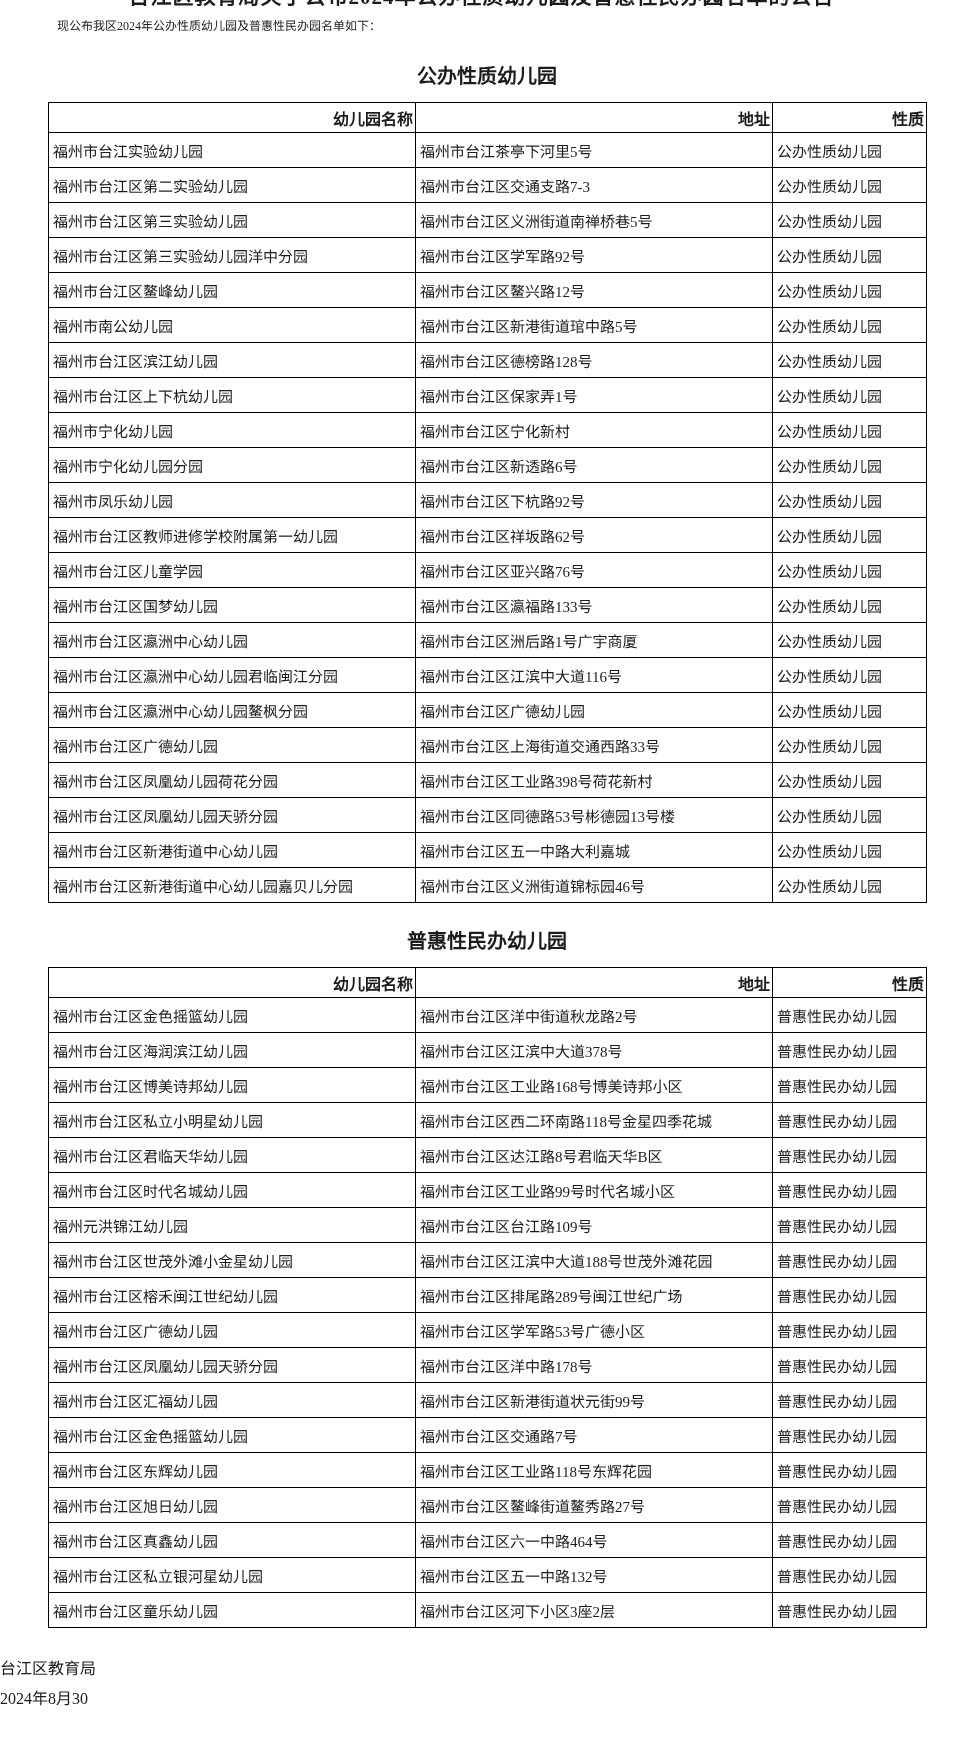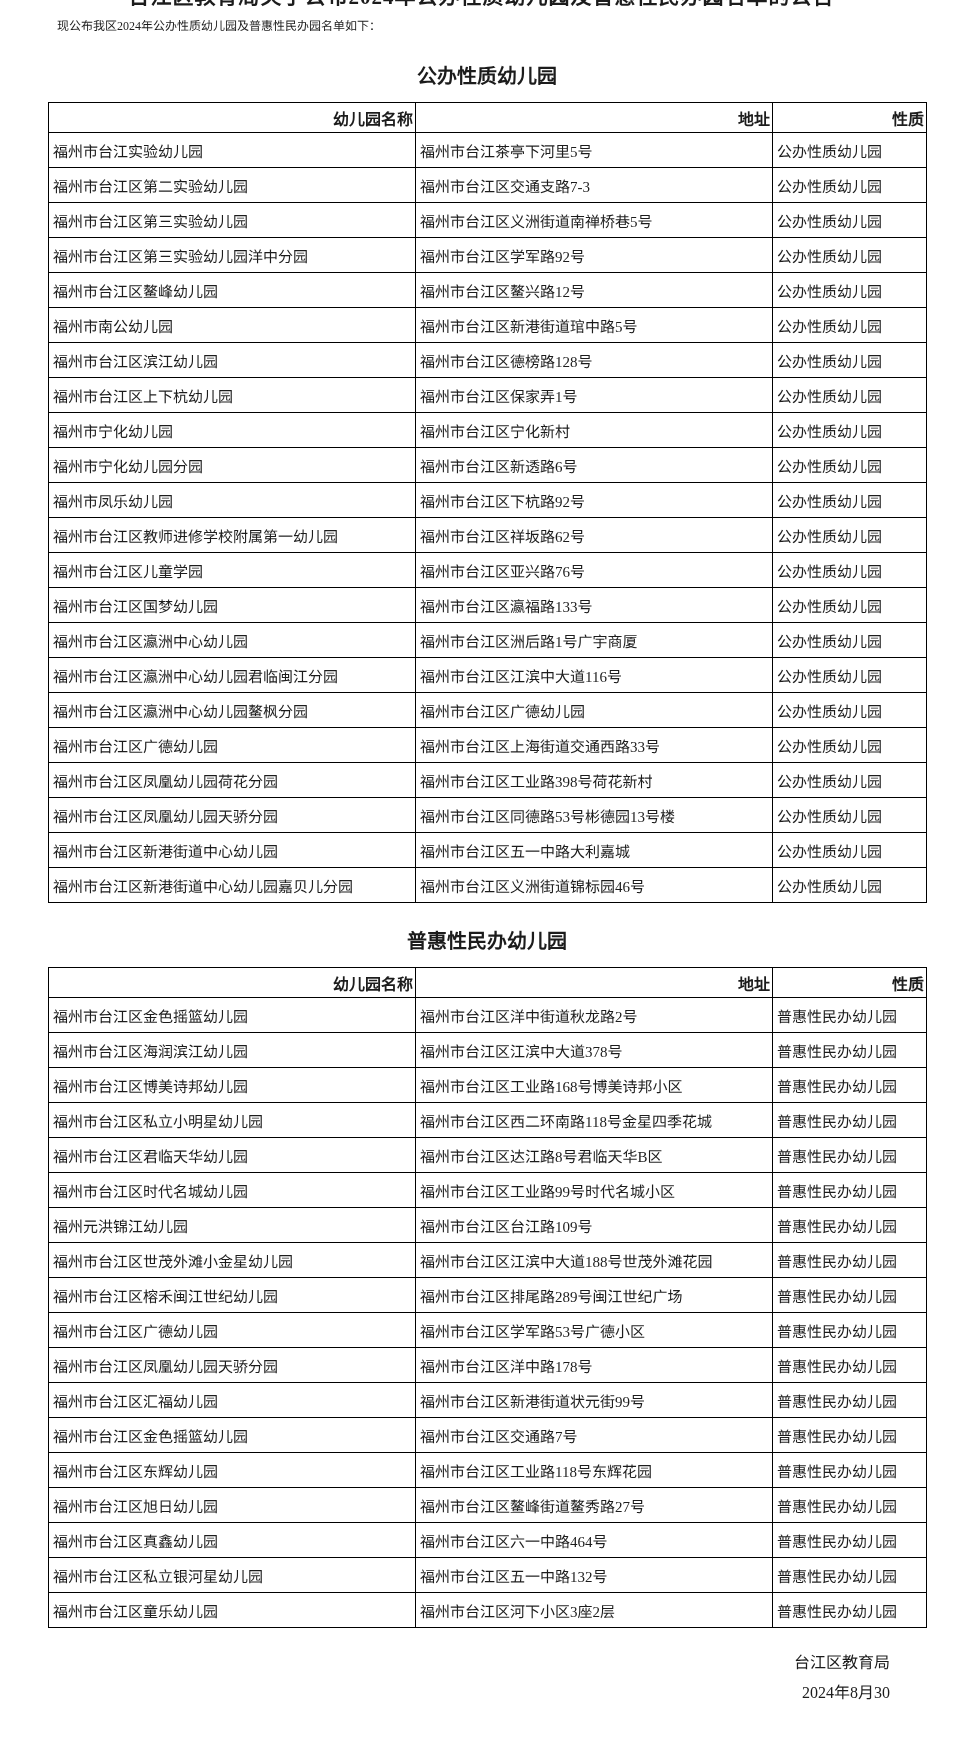--- a/index.html
+++ b/index.html
@@ -65,23 +65,22 @@
     padding: 0 2px;
   }
   table.roster td {
     height: 34px;
     font-size: 15px;
     font-weight: normal;
     text-align: left;
     padding: 0 4px;
   }
   .signature {
-    margin-top: 20px;
+    margin-top: 26px;
     padding-right: 73px;
-    text-align: right;
     font-size: 16px;
     line-height: 30px;
   }
 </style>
 </head>
 <body>
 
 <div class="top-clip">
   <div class="clip-inner">台江区教育局关于公布2024年公办性质幼儿园及普惠性民办园名单的公告</div>
 </div>

